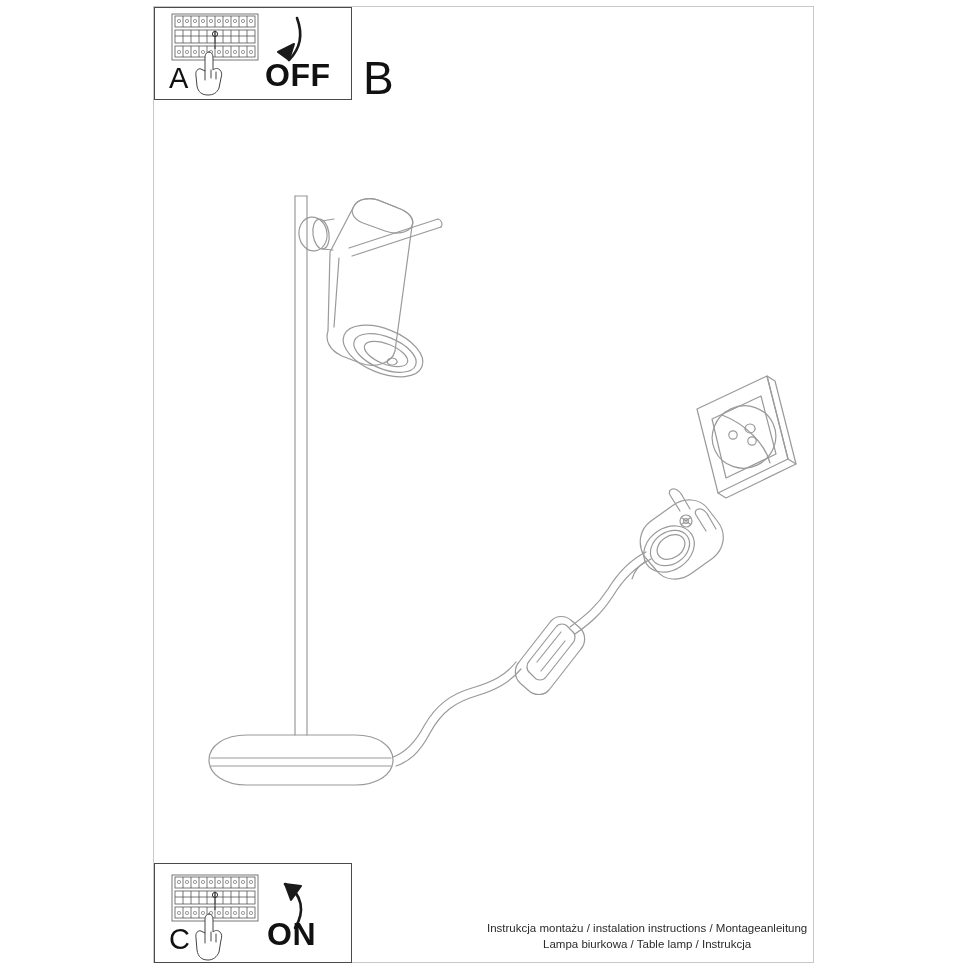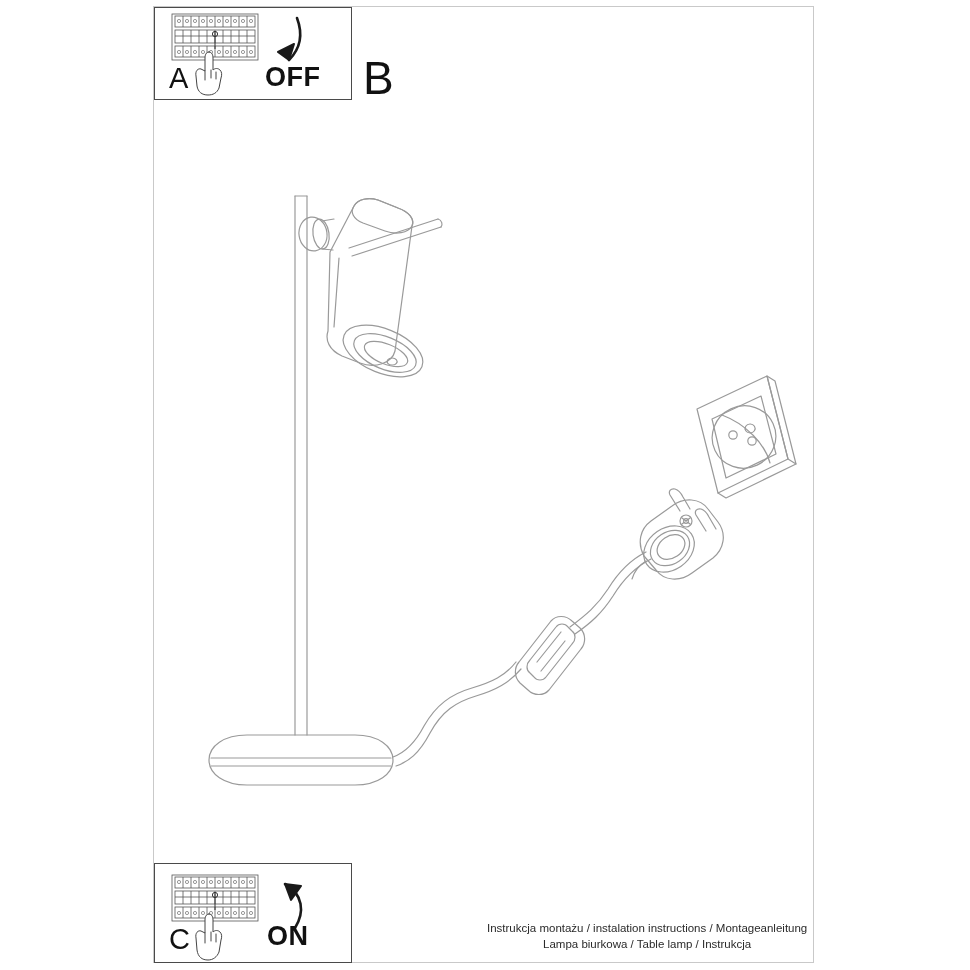--- a/index.html
+++ b/index.html
@@ -42,21 +42,21 @@
     font-size: 29px;
     line-height: 1;
     color: #111111;
     font-family: "Liberation Sans", sans-serif;
   }
   #letter-a { left: 14px; bottom: 6px; }
   #letter-c { left: 14px; bottom: 8px; }
 
   .panel-word {
     position: absolute;
-    font-size: 27px;
+    font-size: 32px;
     font-weight: bold;
     letter-spacing: 0.5px;
     color: #111111;
     line-height: 1;
     font-family: "Liberation Sans", sans-serif;
   }
   #word-off { left: 110px; bottom: 8px; }
   #word-on  { left: 112px; bottom: 12px; text-align: center; }
 
   .big-letter-b {

